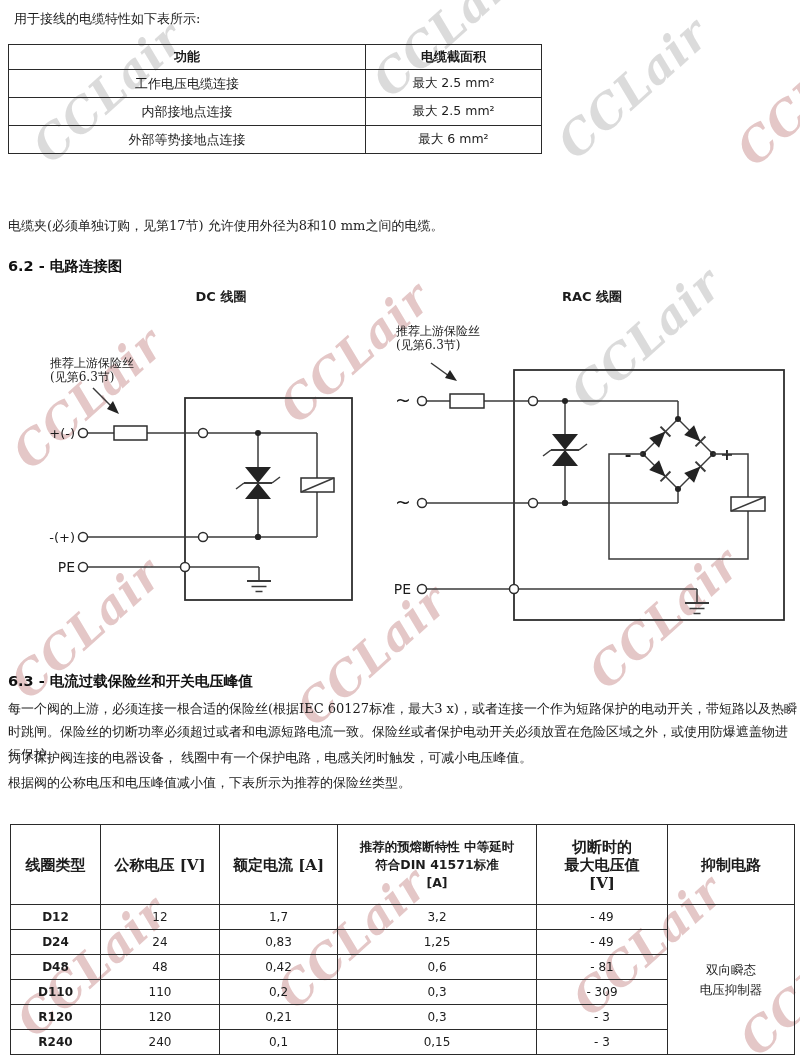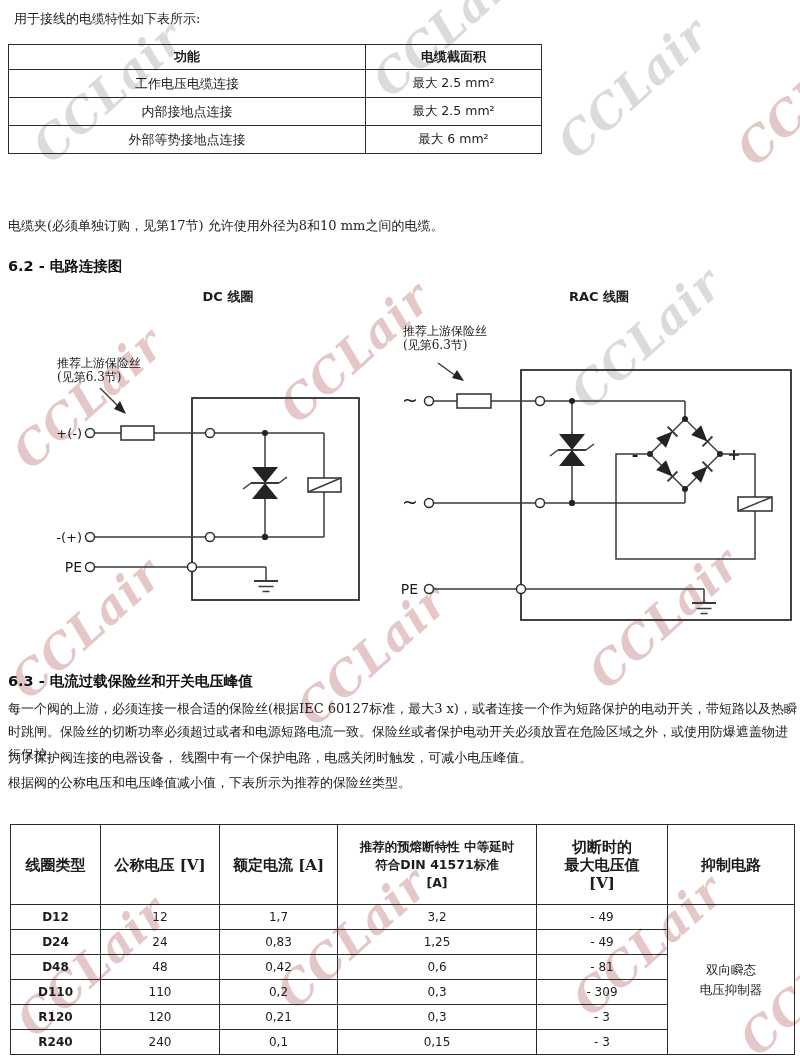--- a/index.html
+++ b/index.html
@@ -27,21 +27,21 @@
   table { border-collapse:collapse; z-index:1; }
   .cable-table { position:absolute; left:8px; top:44px; width:533px; table-layout:fixed; }
   .cable-table td, .cable-table th { border:1.5px solid #2a2a2a; text-align:center; padding:0; }
   .cable-table th {
     height:24px; font-family:"DejaVu Sans","Liberation Sans",sans-serif;
     font-weight:bold; font-size:13px;
   }
   .cable-table td { height:27px; font-size:13px; }
   .cable-table td.val { font-family:"DejaVu Sans","Liberation Sans",sans-serif; font-size:12.5px; }
   
-  .diagram { position:absolute; left:14px; top:285px; width:652px; height:390px; z-index:1; }
+  .diagram { position:absolute; left:7px; top:285px; width:652px; height:390px; z-index:1; }
   .diagram svg text { fill:#1c1c1c; }
   .lbl  { font-family:"DejaVu Sans","Liberation Sans",sans-serif; font-size:13px; }
   .lbl-big { font-family:"DejaVu Sans","Liberation Sans",sans-serif; font-size:19px; }
   .lbl-note { font-family:"DejaVu Serif","Liberation Serif",serif; font-size:12px; }
   .lbl-title { font-family:"DejaVu Sans","Liberation Sans",sans-serif; font-size:13px; font-weight:bold; }
   .lbl-sign { font-family:"DejaVu Sans","Liberation Sans",sans-serif; font-size:16px; font-weight:bold; }
   .wire { stroke:#3a3a3a; stroke-width:1.5; fill:none; }
   .boxline { stroke:#2e2e2e; stroke-width:1.8; fill:none; }
   .sym  { stroke:#2e2e2e; stroke-width:1.5; fill:#ffffff; }
   .blk  { fill:#232323; stroke:none; }

